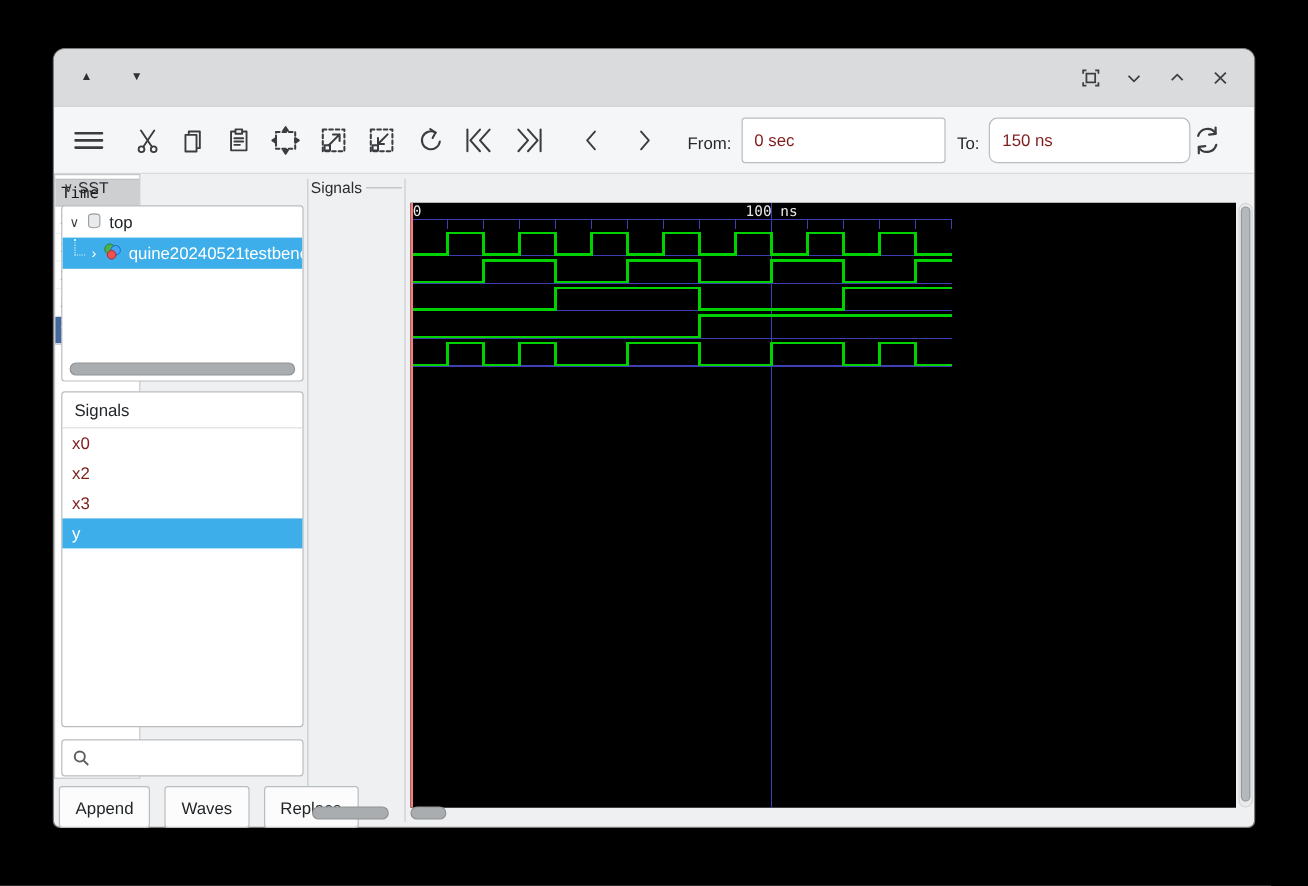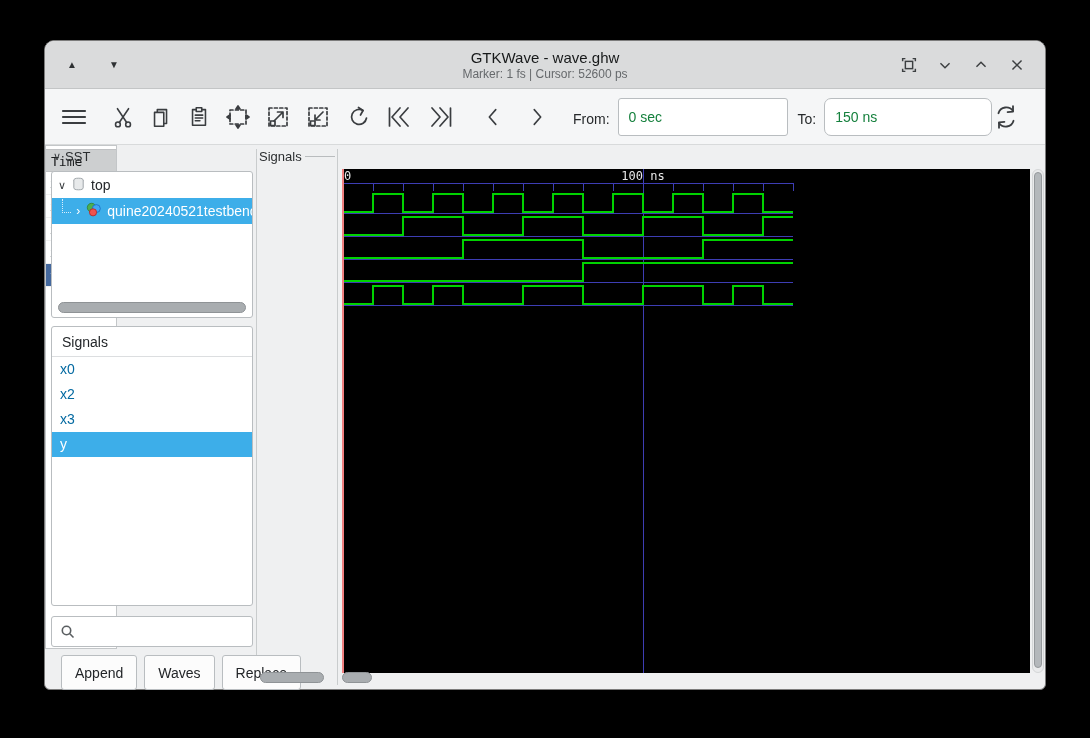--- a/index.html
+++ b/index.html
@@ -22,21 +22,21 @@
   .tb-btn svg { stroke:#3c3f41; stroke-width:1.6; fill:none; }
 
   
   .toolbar { height:56px; background:#f5f6f7; border-bottom:1px solid #d8dadb;
              display:flex; align-items:center; padding:0 16px; }
   .tool { width:28px; height:30px; margin-right:14px; display:flex; align-items:center; justify-content:center; }
   .tool svg { stroke:#3a3d40; stroke-width:1.7; fill:none; stroke-linecap:round; stroke-linejoin:round; }
   .tool.menu { margin-right:24px; }
   .range-label { font-size:14px; color:#26292b; margin:4px 8px 0 10px; }
   .range-input { width:170px; height:38px; background:#fff; border:1px solid #b9bdc0; border-radius:3px;
-                 font-size:14px; color:#15803d; padding:0 10px; font-family:"Liberation Sans",sans-serif; }
+                 font-size:14px; color:#7f1d1d; padding:0 10px; font-family:"Liberation Sans",sans-serif; }
   .reload { margin-left:auto; }
 
   
   .content { position:relative; height:544px; }
   .vsep { position:absolute; top:4px; bottom:4px; width:1px; background:#c9cccd; }
 
   
   .sst-header { position:absolute; left:8px; top:4px; font-size:13px; color:#2b2e30; display:flex; align-items:center; gap:4px;}
   .chev { font-size:11px; color:#3a3d40; }
   .box { position:absolute; background:#fff; border:1px solid #b9bdc0; border-radius:3px; }
@@ -45,27 +45,27 @@
   .tree-row.selected { background:#3daee9; color:#fff; padding-left:10px; }
   .tree-guide { width:10px; height:14px; border-left:1px dotted #d9eefc; border-bottom:1px dotted #d9eefc; margin-top:-10px; }
   .tree-exp { font-size:12px; }
   .icon-cyl { display:inline-block; }
   .tree-label { overflow:hidden; text-overflow:clip; }
   .hscroll { position:absolute; height:11px; border-radius:6px; background:#a9adb0; border:1px solid #8f9396; }
   .tree-hscroll { left:6px; bottom:4px; width:188px; }
 
   .signals-box { left:6px; top:181px; width:202px; height:280px; }
   .sig-header { height:30px; line-height:30px; padding-left:10px; font-size:14px; color:#232629; border-bottom:1px solid #dcdee0; }
-  .sig-row { height:25px; line-height:25px; padding-left:8px; font-size:14px; color:#0369a1; }
+  .sig-row { height:25px; line-height:25px; padding-left:8px; font-size:14px; color:#7f1d1d; }
   .sig-row.selected { background:#3daee9; color:#fff; }
 
   .search-box { left:6px; top:471px; width:202px; height:31px; display:flex; align-items:center; padding-left:8px; }
   .search-box svg { stroke:#5a5e61; fill:none; stroke-width:1.6; }
 
-  .btn-row { position:absolute; left:16px; top:510px; width:210px; display:flex; gap:7px; }
+  .btn-row { position:absolute; left:4px; top:510px; width:210px; display:flex; gap:12px; }
   .btn { height:35px; background:#fcfcfc; border:1px solid #b9bdc0; border-radius:3px;
          font-size:14px; color:#232629; padding:0 13px; font-family:"Liberation Sans",sans-serif; }
 
   
   .frame-label { position:absolute; top:4px; font-size:13px; color:#2b2e30; display:flex; align-items:center; }
   .frame-label .line { height:1px; background:#b9bcbe; flex:1; margin-left:3px; }
   .mid-label { left:214px; width:76px; }
   .values-panel { left:214px; top:24px; width:72px; height:504px; background:#fff; border:1px solid #c3c6c8; overflow:hidden; }
   .mono { font-family:"DejaVu Sans Mono", monospace; }
   .time-header { height:23px; line-height:23px; margin-top:3px; background:#cdcfd0; border-top:1px solid #bfc1c3;
@@ -83,24 +83,20 @@
 </style>
 </head>
 <body>
 
 <div class="window">
 
   <div class="titlebar">
     <div class="tb-left">
       <div class="tb-tri">▲</div>
       <div class="tb-tri">▼</div>
-    </div>
-    <div class="tb-center">
-      <div class="tb-title">GTKWave - wave.ghw</div>
-      <div class="tb-sub">Marker: 1 fs  |  Cursor: 52600 ps</div>
     </div>
     <div class="tb-right">
       <div class="tb-btn">
         <svg width="20" height="20" viewBox="0 0 22 22">
             <rect x="7" y="7" width="8" height="8"></rect>
             <path d="M4 7 V4 H7"></path>
             <path d="M15 4 H18 V7"></path>
             <path d="M18 15 V18 H15"></path>
             <path d="M7 18 H4 V15"></path>
           </svg>

